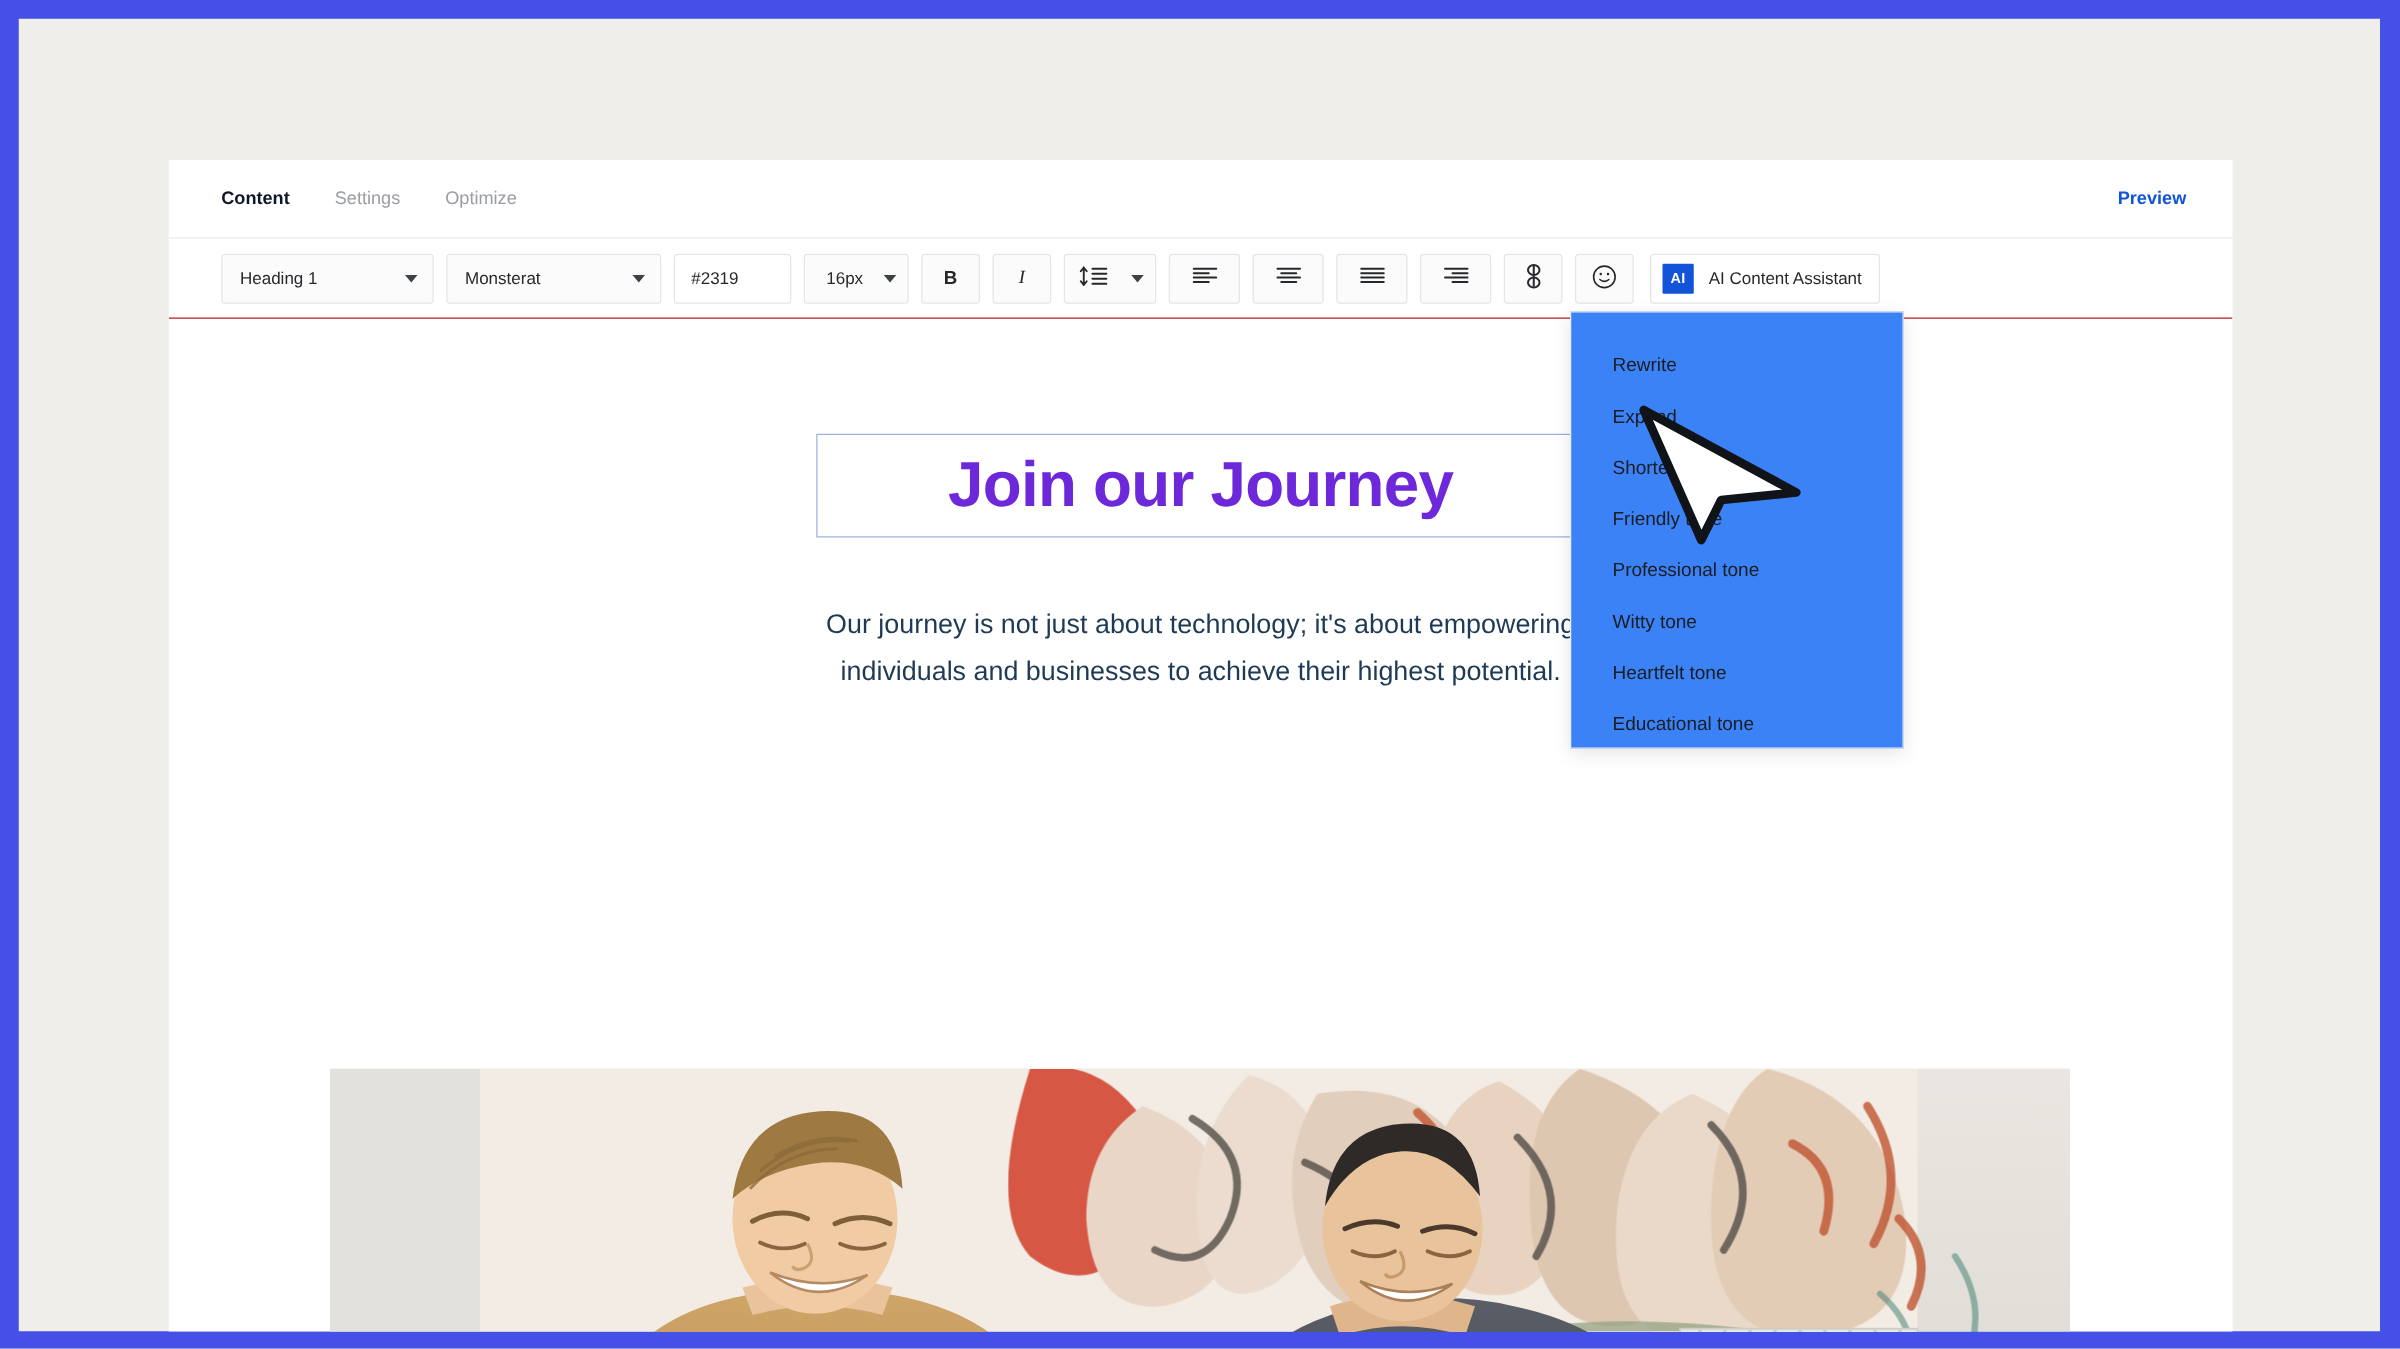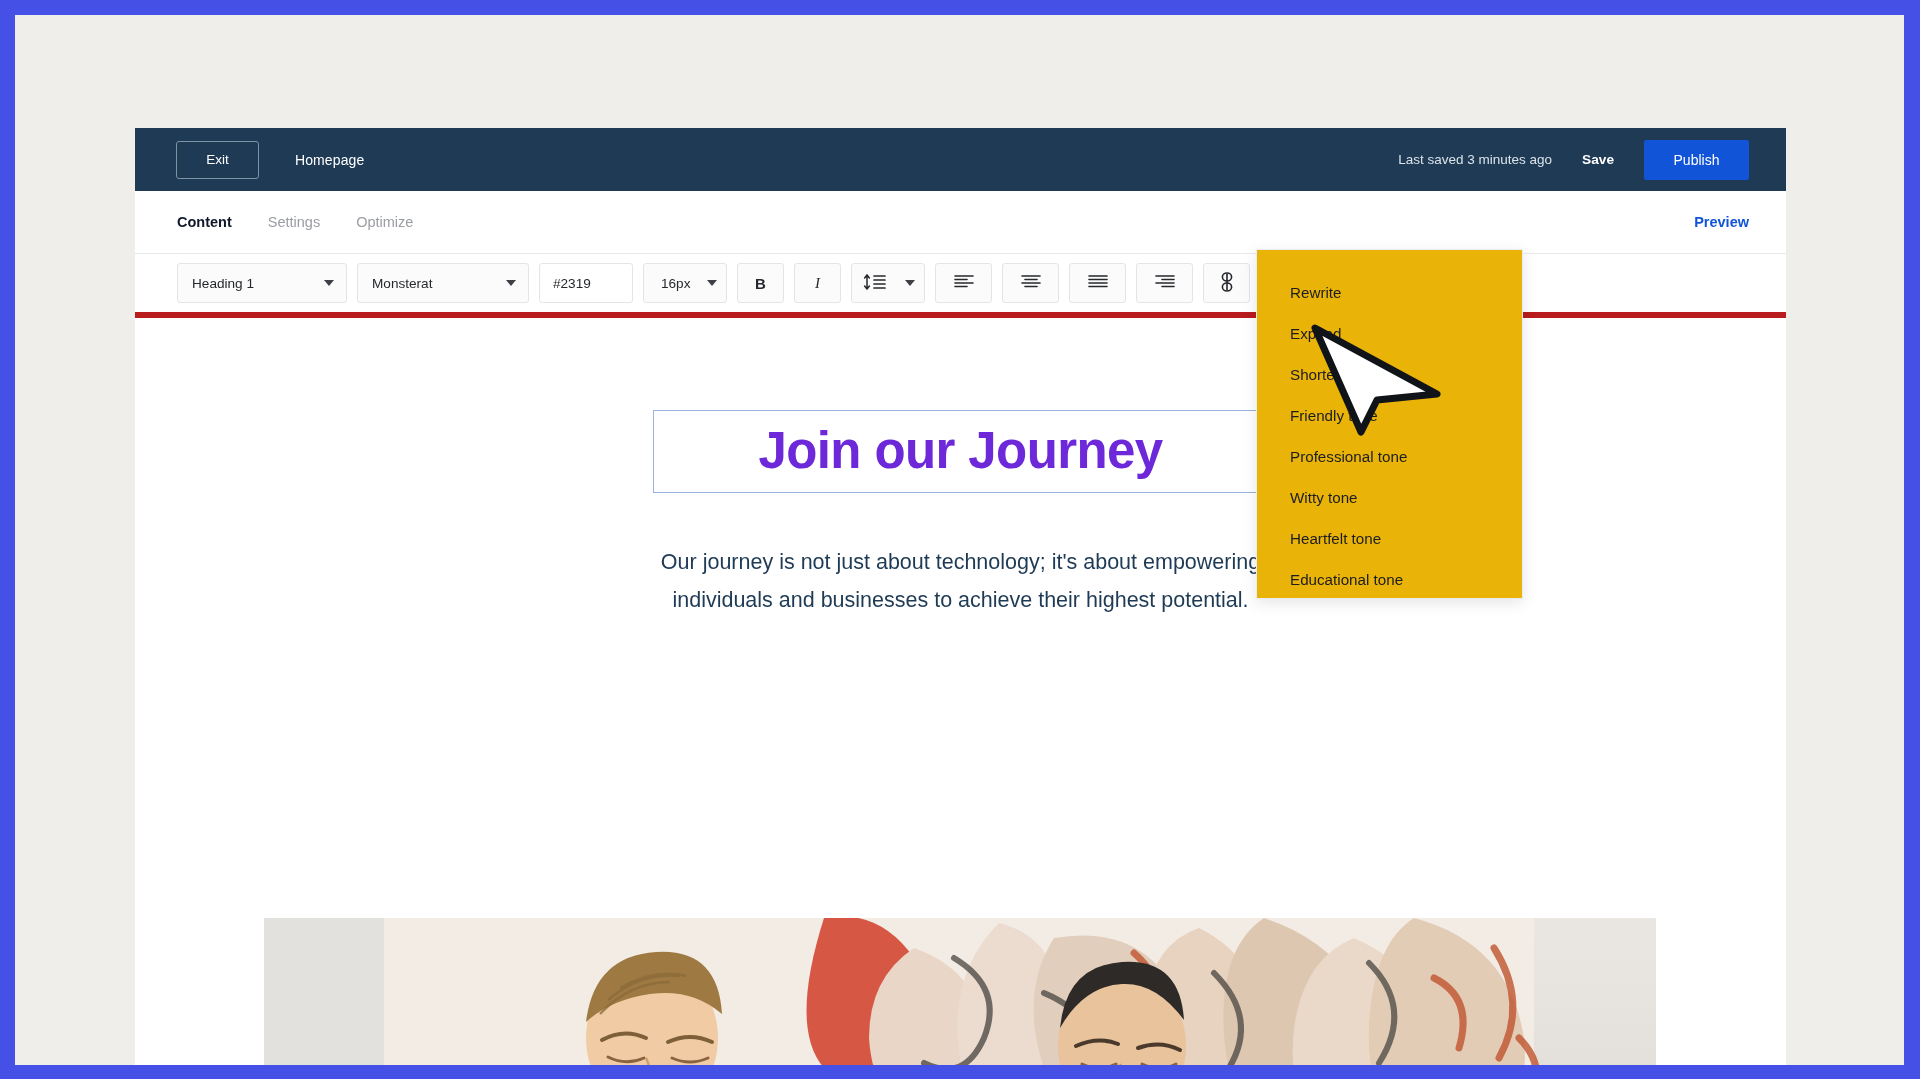--- a/index.html
+++ b/index.html
@@ -127,21 +127,21 @@
     font-size: 14.5px;
     font-weight: bold;
     text-decoration: none;
     cursor: pointer;
   }
 
   
   #toolbar {
     height: 64px;
     background: #ffffff;
-    border-bottom: 6px solid #b91c1c;
+    border-bottom: 1px solid #b91c1c;
     display: flex;
     align-items: center;
     padding: 0 0 0 42px;
     gap: 10px;
     position: relative;
   }
 
   .tbox {
     height: 40px;
     border: 1px solid #e3e5e8;
@@ -256,21 +256,21 @@
     background: #d7d6d4;
   }
 
   
   #ai-menu {
     position: absolute;
     left: 1241px;
     top: 234px;
     width: 267px;
     height: 350px;
-    background: #eab308;
+    background: #3b82f6;
     border: 1px solid #ececee;
     box-shadow: 0 4px 14px rgba(0,0,0,.10);
     padding: 22px 0 0 0;
     z-index: 40;
   }
   .menu-item {
     height: 41px;
     display: flex;
     align-items: center;
     padding-left: 33px;
@@ -289,28 +289,20 @@
   }
 </style>
 </head>
 <body>
 
 <div id="frame">
   <div id="canvas">
 
     <div id="editor">
 
-      <div id="topbar">
-        <button id="exit-btn">Exit</button>
-        <span id="homepage-label">Homepage</span>
-        <span class="spacer"></span>
-        <span id="saved-status">Last saved 3 minutes ago</span>
-        <button id="save-btn">Save</button>
-        <button id="publish-btn">Publish</button>
-      </div>
 
       <div id="tabsrow">
         <button class="tab active">Content</button>
         <button class="tab">Settings</button>
         <button class="tab">Optimize</button>
         <span class="spacer"></span>
         <a id="preview-link" href="#">Preview</a>
       </div>
 
       <div id="toolbar">

